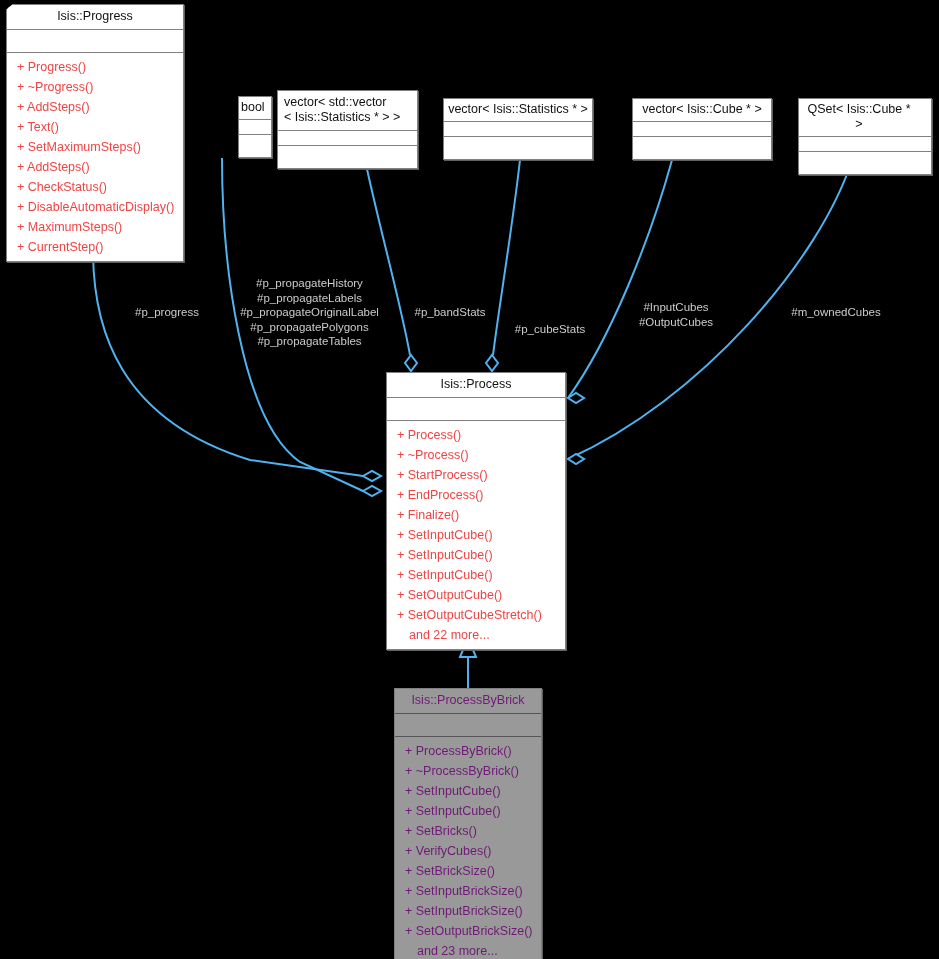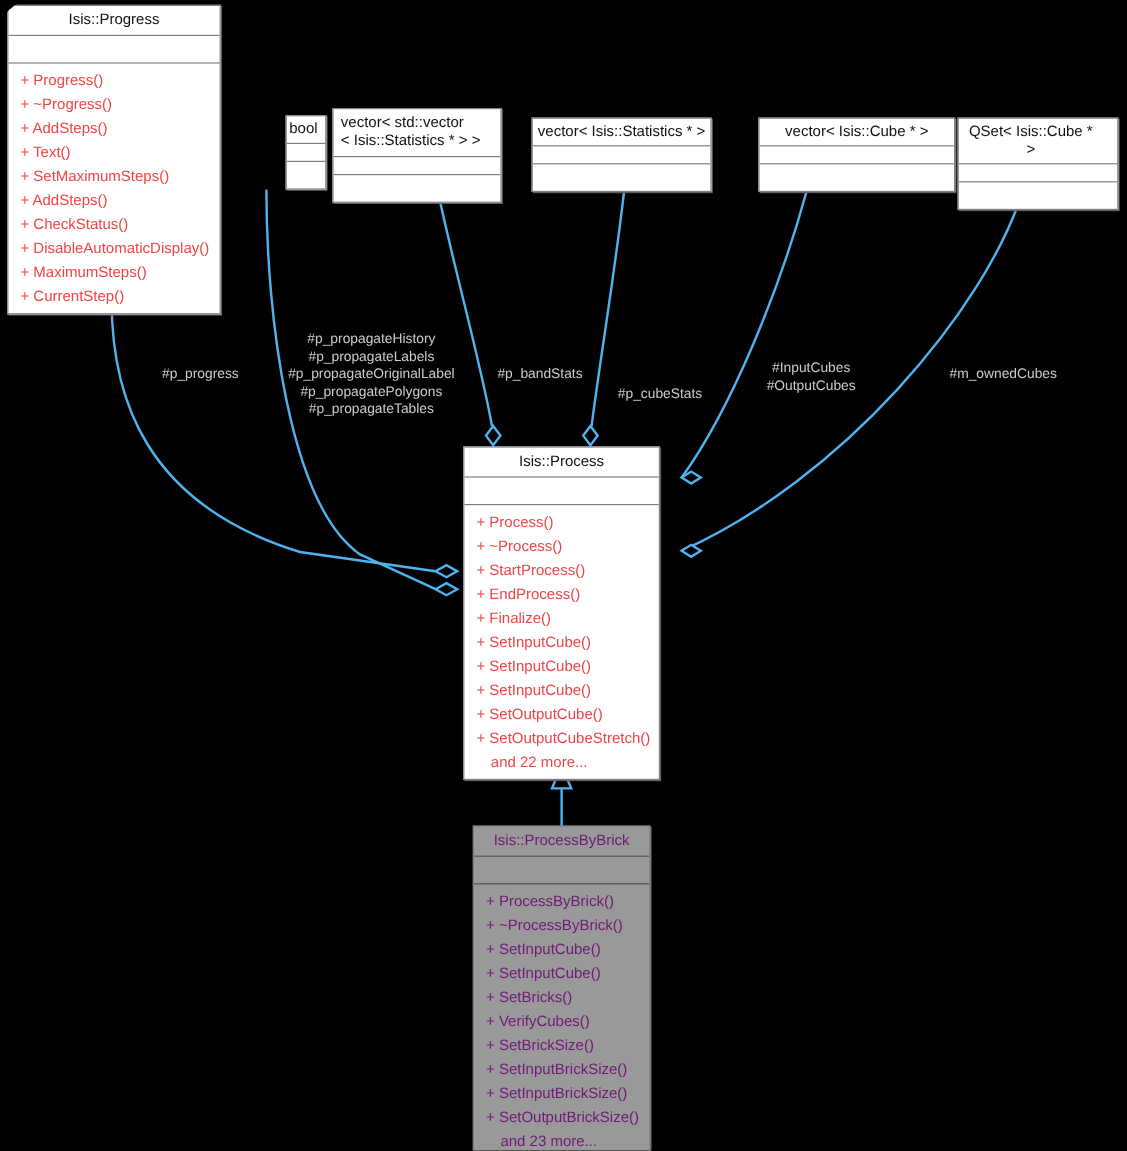--- a/index.html
+++ b/index.html
@@ -145,33 +145,33 @@
     <div class="attrs"></div>
     <div class="empty-cell"></div>
   </div>
 
   <div class="umlbox" style="left:443px; top:98px; width:150px;">
     <div class="title" style="padding:3px 4px 4px 4px;">vector&lt; Isis::Statistics * &gt;</div>
     <div class="attrs"></div>
     <div class="empty-cell"></div>
   </div>
 
-  <div class="umlbox" style="left:632px; top:98px; width:164px;">
+  <div class="umlbox" style="left:632px; top:98px; width:140px;">
     <div class="title" style="padding:3px 4px 4px 4px;">vector&lt; Isis::Cube * &gt;</div>
     <div class="attrs"></div>
     <div class="empty-cell"></div>
   </div>
 
   <div class="umlbox" style="left:798px; top:98px; width:134px;">
     <div class="title" style="padding:3px 16px 4px 4px;">QSet&lt; Isis::Cube * &gt;</div>
     <div class="attrs"></div>
     <div class="empty-cell"></div>
   </div>
 
-  <div class="umlbox" style="left:386px; top:372px; width:164px;">
+  <div class="umlbox" style="left:386px; top:372px; width:180px;">
     <div class="title">Isis::Process</div>
     <div class="attrs tall"></div>
     <div class="ops">
       <div class="op">+ Process()</div>
       <div class="op">+ ~Process()</div>
       <div class="op">+ StartProcess()</div>
       <div class="op">+ EndProcess()</div>
       <div class="op">+ Finalize()</div>
       <div class="op">+ SetInputCube()</div>
       <div class="op">+ SetInputCube()</div>

